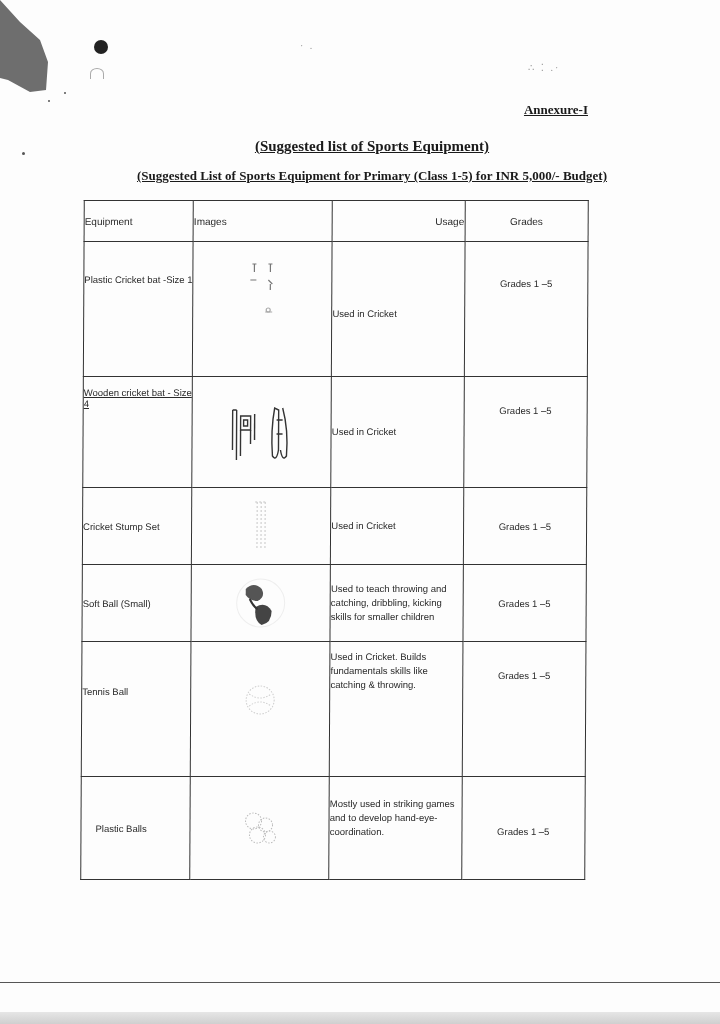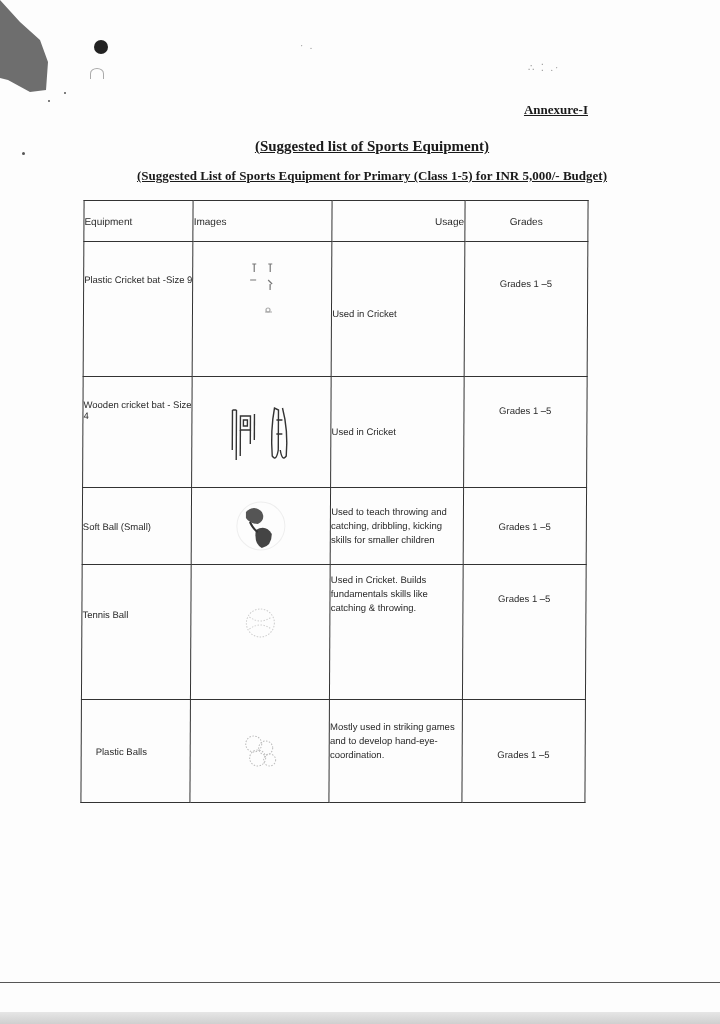--- a/index.html
+++ b/index.html
@@ -95,21 +95,21 @@
       <th class="col-equip">Equipment</th>
       <th class="col-img">Images</th>
       <th class="col-usage">Usage</th>
       <th class="col-grade">Grades</th>
     </tr>
   </thead>
   <tbody>
 
     <tr class="row-1">
       <td class="col-equip" style="vertical-align:top;padding-top:32px;">
-        <span>Plastic Cricket bat -Size 9</span>
+        <span>Plastic Cricket bat -Size 1</span>
       </td>
       <td class="col-img img-cell" style="vertical-align:top;padding-top:18px;">
         <svg width="60" height="60" viewBox="0 0 60 60">
           <g stroke="#777" stroke-width="1.2" fill="none">
             <line x1="22" y1="4" x2="22" y2="12"></line>
               <line x1="20" y1="4" x2="24" y2="4"></line>
             <line x1="38" y1="4" x2="38" y2="12"></line>
               <line x1="36" y1="4" x2="40" y2="4"></line>
             <line x1="18" y1="20" x2="24" y2="20"></line>
               <line x1="36" y1="20" x2="40" y2="24"></line>
@@ -117,41 +117,58 @@
             <circle cx="36" cy="50" r="2" stroke="#aaa"></circle>
               <line x1="33" y1="52" x2="40" y2="52" stroke="#aaa"></line>
           </g>
         </svg>
       </td>
       <td class="col-usage" style="padding-top:10px;">Used in Cricket</td>
       <td class="col-grade" style="vertical-align:top;padding-top:36px;">Grades 1 –5</td>
     </tr>
 
     <tr class="row-2">
-      <td class="col-equip" style="vertical-align:top;padding-top:22px;">
+      <td class="col-equip" style="vertical-align:top;padding-top:10px;text-decoration:underline;">
         <span>Wooden cricket bat - Size 4</span>
       </td>
       <td class="col-img img-cell">
         <svg width="90" height="64" viewBox="0 0 90 64">
           <g stroke="#333" stroke-width="1.4" fill="none">
             <path d="M16 10 L16 50 M20 10 L20 60 M16 10 L20 10"></path>
             <rect x="24" y="16" width="10" height="14"></rect>
             <path d="M27 20 L31 20 L31 26 L27 26 Z"></path>
             <path d="M24 30 L24 56 M34 30 L34 44"></path>
             <path d="M38 14 L38 40"></path>
             <path d="M58 8 Q54 30 56 56 Q60 62 62 50 L62 10 Z"></path>
             <path d="M66 8 Q72 30 70 56 Q66 62 64 50"></path>
             <path d="M60 20 L66 20 M60 34 L66 34"></path>
           </g>
         </svg>
       </td>
       <td class="col-usage">Used in Cricket</td>
       <td class="col-grade" style="vertical-align:top;padding-top:28px;">Grades 1 –5</td>
     </tr>
 
+    <tr class="row-3">
+      <td class="col-equip">
+        <span>Cricket Stump Set</span>
+      </td>
+      <td class="col-img img-cell">
+        <svg width="40" height="60" viewBox="0 0 40 60">
+          <g stroke="#c6c6c6" stroke-width="1" fill="none" stroke-dasharray="2 2">
+            <line x1="16" y1="6" x2="16" y2="54"></line>
+            <line x1="20" y1="6" x2="20" y2="54"></line>
+            <line x1="24" y1="6" x2="24" y2="54"></line>
+            <line x1="14" y1="6" x2="26" y2="6"></line>
+          </g>
+        </svg>
+      </td>
+      <td class="col-usage">Used in Cricket</td>
+      <td class="col-grade">Grades 1 –5</td>
+    </tr>
 
     <tr class="row-4">
       <td class="col-equip">
         <span>Soft Ball (Small)</span>
       </td>
       <td class="col-img img-cell">
         <svg width="90" height="64" viewBox="0 0 90 64">
           <circle cx="45" cy="32" r="24" fill="none" stroke="#eee" stroke-width="1"></circle>
           <path d="M30 18 Q38 10 46 18 Q50 26 42 30 Q34 30 30 24 Z" fill="#555"></path>
           <path d="M40 36 Q50 30 56 40 Q56 52 46 54 Q38 50 40 36 Z" fill="#444"></path>

